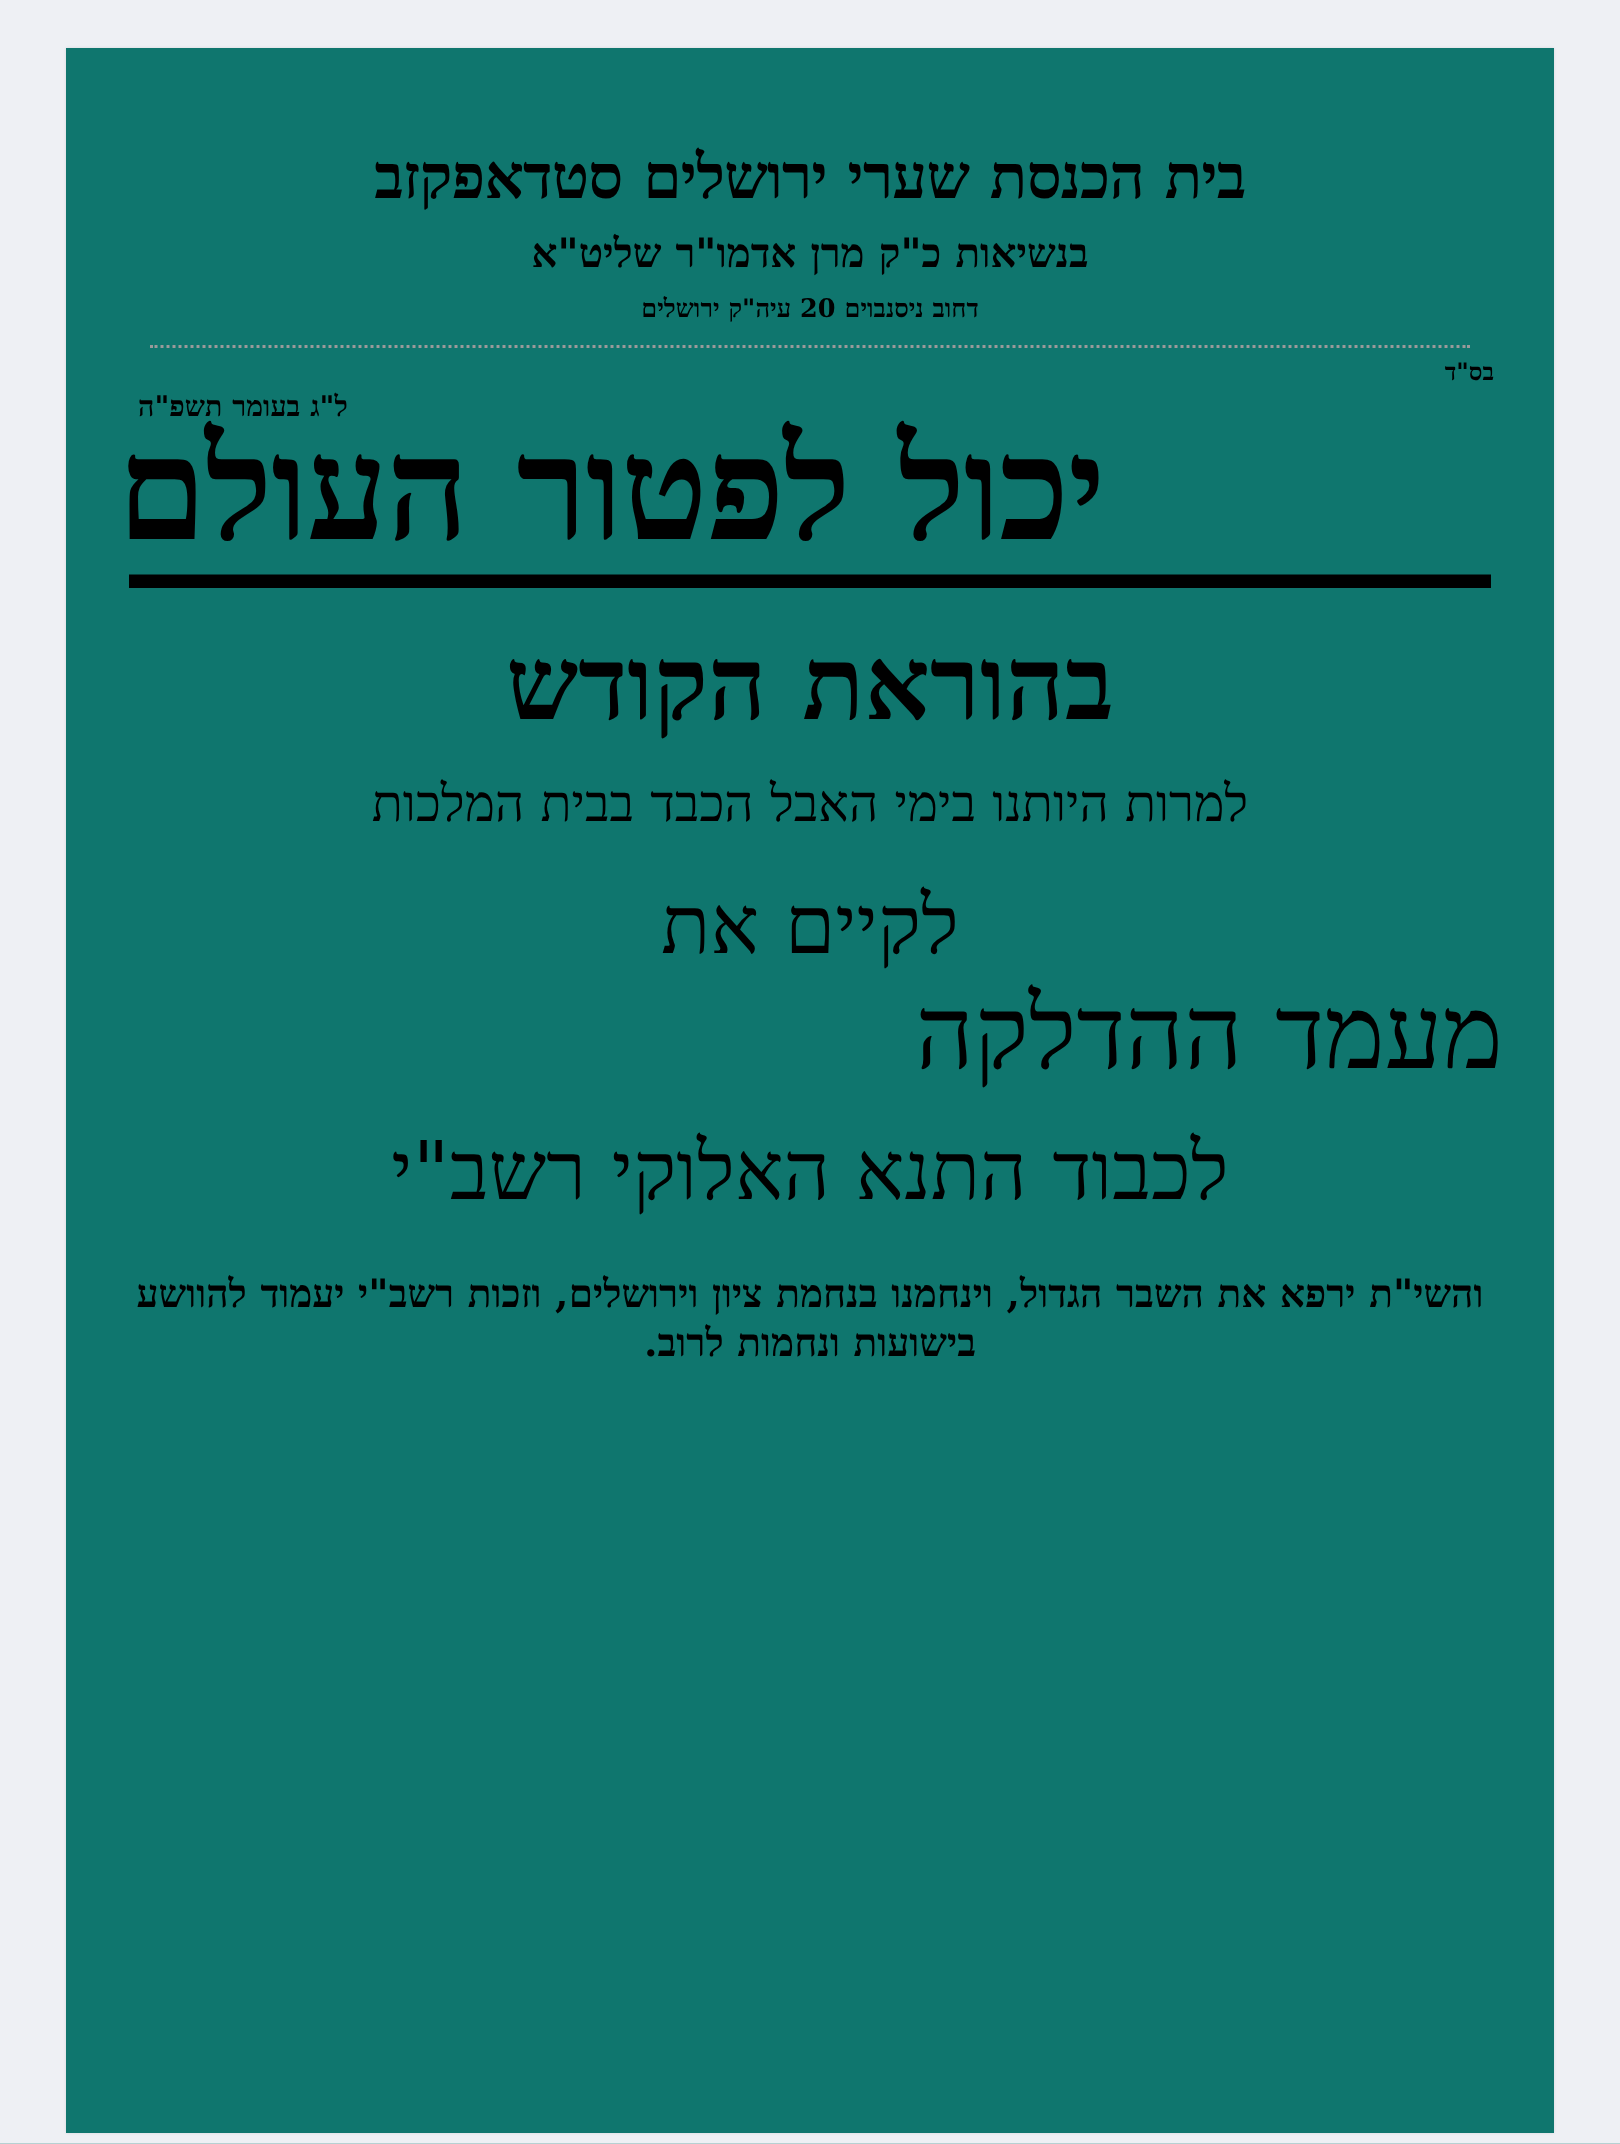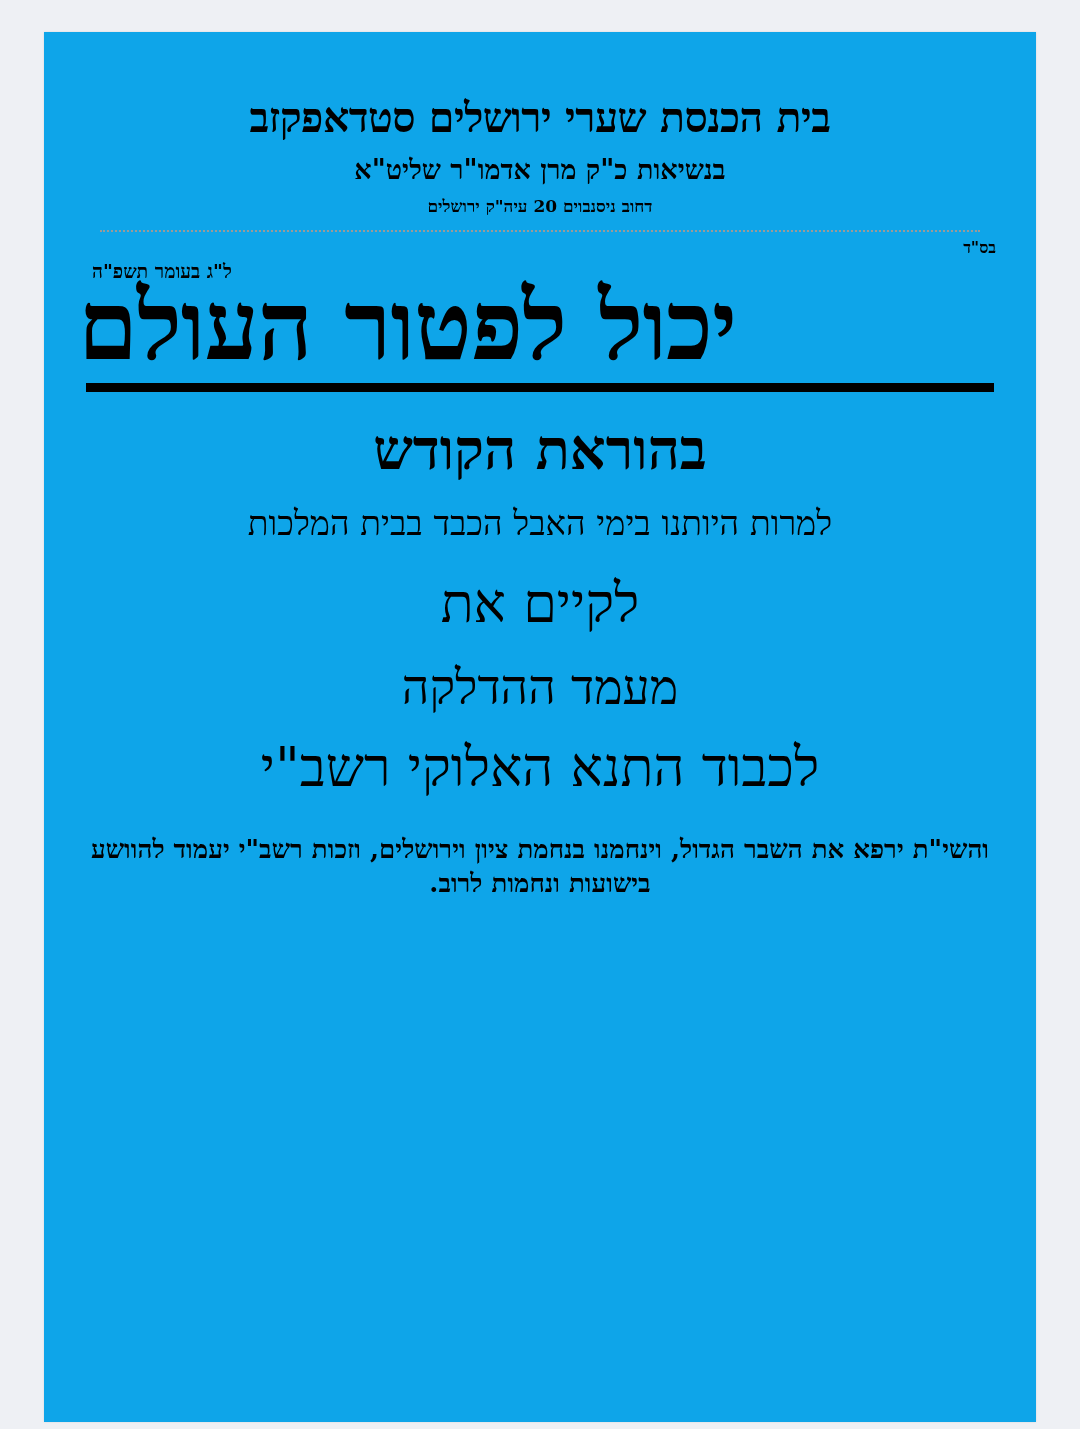--- a/index.html
+++ b/index.html
@@ -12,21 +12,21 @@
     height: 1429px;
     font-family: "DejaVu Serif", "Liberation Serif", serif;
     overflow: hidden;
   }
   .page {
     position: absolute;
     left: 44px;
     top: 32px;
     width: 992px;
     height: 1390px;
-    background: #0ea5e9;
+    background: #0f766e;
     box-shadow: 0 0 2px rgba(0,0,0,0.10);
     overflow: hidden;
     direction: rtl;
   }
   .inner {
     padding: 28px 34px 0 34px;
   }
 
   
   .shul-name {
@@ -93,44 +93,43 @@
   }
   .headline-rule {
     margin: 6px 8px 0 8px;
     border-top: 9px solid #000;
     height: 0;
   }
 
   .subhead {
     text-align: center;
     font-weight: bold;
-    font-size: 56px;
+    font-size: 68px;
     line-height: 1.12;
     margin-top: 26px;
     color: #000;
   }
   .para {
     text-align: center;
     font-size: 34px;
     line-height: 1.18;
     margin-top: 22px;
     color: #000;
   }
   .line-small {
     text-align: center;
     font-size: 54px;
     line-height: 1.15;
     margin-top: 30px;
     color: #000;
   }
   .line-big {
-    text-align: center;
-    font-size: 48px;
+    font-size: 68px;
     line-height: 1.12;
-    margin-top: 26px;
+    margin-top: 4px;
     color: #000;
   }
   .line-mid {
     text-align: center;
     font-size: 54px;
     line-height: 1.15;
     margin-top: 22px;
     color: #000;
   }
   .footer-text {

